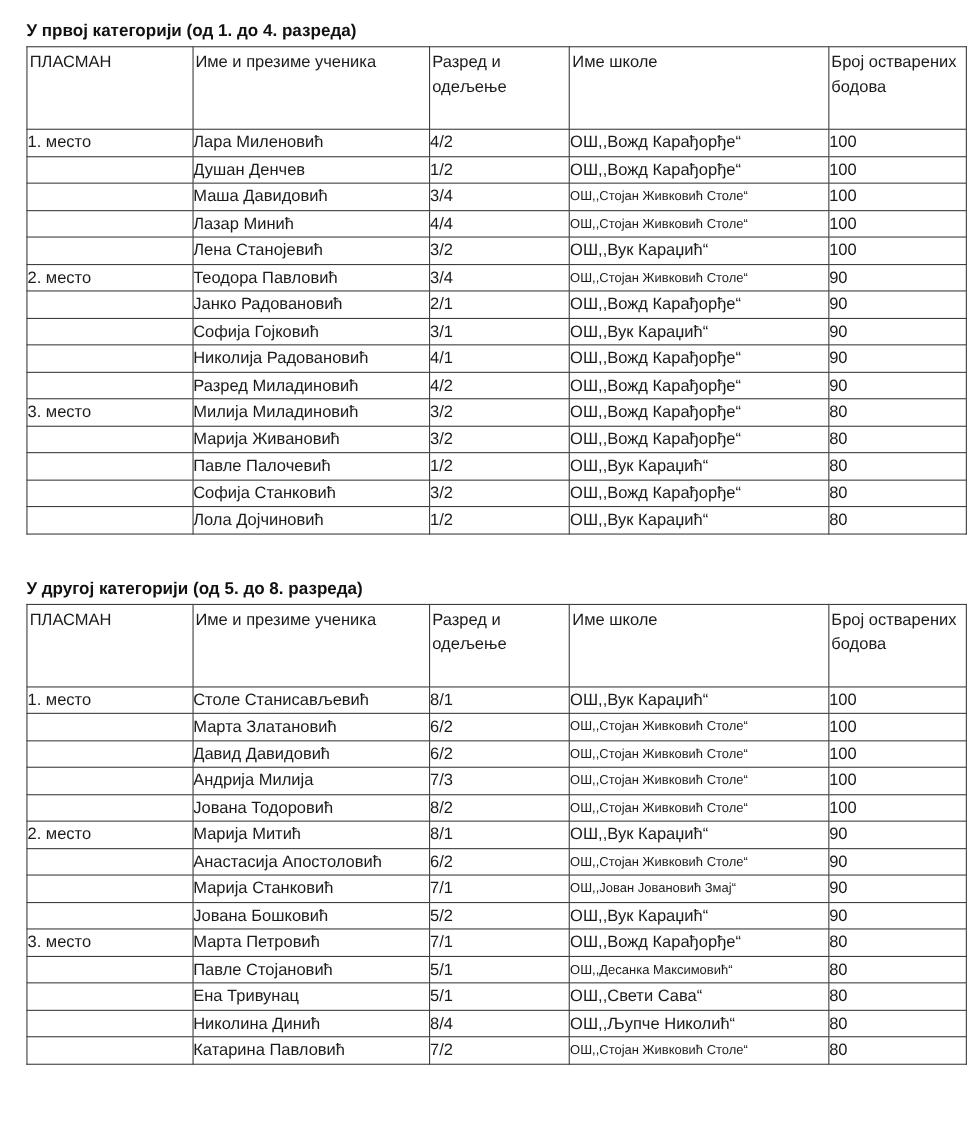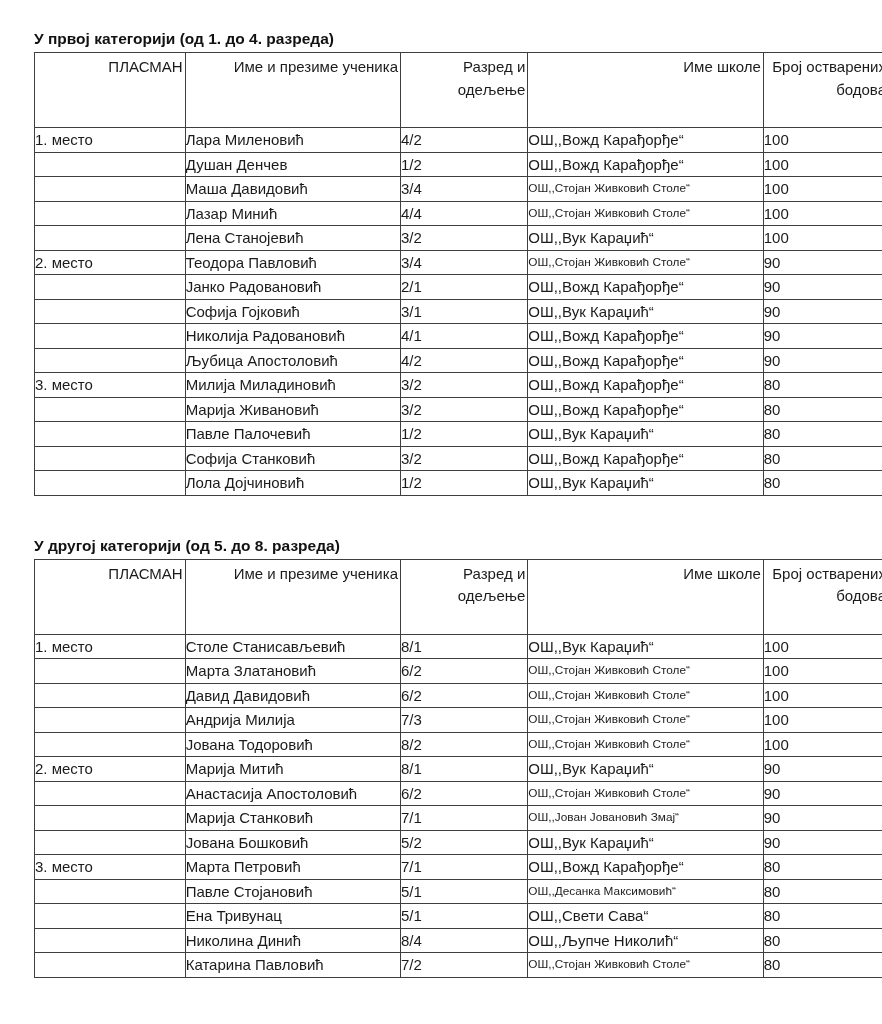--- a/index.html
+++ b/index.html
@@ -5,42 +5,42 @@
   html, body { margin: 0; padding: 0; }
   body {
     width: 882px;
     min-height: 1024px;
     background: #ffffff;
     font-family: "Liberation Sans", "DejaVu Sans", sans-serif;
     color: #1b1b1b;
     -webkit-font-smoothing: antialiased;
   }
   .page { padding: 18px 0 30px 22px; }
-  .table-block { margin: 12px; }
+  .table-block { margin: 2px; }
   .table-block + .table-block { margin-top: 41px; }
   .table-title {
     font-size: 15.5px;
     font-weight: 700;
     margin: 0 0 4px 0;
     color: #111111;
   }
   table.results {
     border-collapse: collapse;
     table-layout: fixed;
     width: 855px;
     background: #ffffff;
   }
   table.results th, table.results td {
     border: 1px solid #3f3f3f;
     box-sizing: border-box;
   }
   table.results th {
     font-weight: 400;
     font-size: 15px;
-    text-align: right;
+    text-align: left;
     vertical-align: top;
     height: 75px;
     padding: 3px 2px 0 2px;
     line-height: 1.5;
     color: #1b1b1b;
   }
   table.results td {
     font-size: 15px;
     height: 23.5px;
     padding: 0;
@@ -144,21 +144,21 @@
           </tr>
           <tr>
             <td class="col-placement"></td>
             <td class="col-name">Николија Радовановић</td>
             <td class="col-grade">4/1</td>
             <td class="col-school">ОШ,,Вожд Карађорђе“</td>
             <td class="col-points">90</td>
           </tr>
           <tr>
             <td class="col-placement"></td>
-            <td class="col-name">Љубица Апостоловић</td>
+            <td class="col-name">Разред Миладиновић</td>
             <td class="col-grade">4/2</td>
             <td class="col-school">ОШ,,Вожд Карађорђе“</td>
             <td class="col-points">90</td>
           </tr>
           <tr>
             <td class="col-placement">3.   место</td>
             <td class="col-name">Милија Миладиновић</td>
             <td class="col-grade">3/2</td>
             <td class="col-school">ОШ,,Вожд Карађорђе“</td>
             <td class="col-points">80</td>

